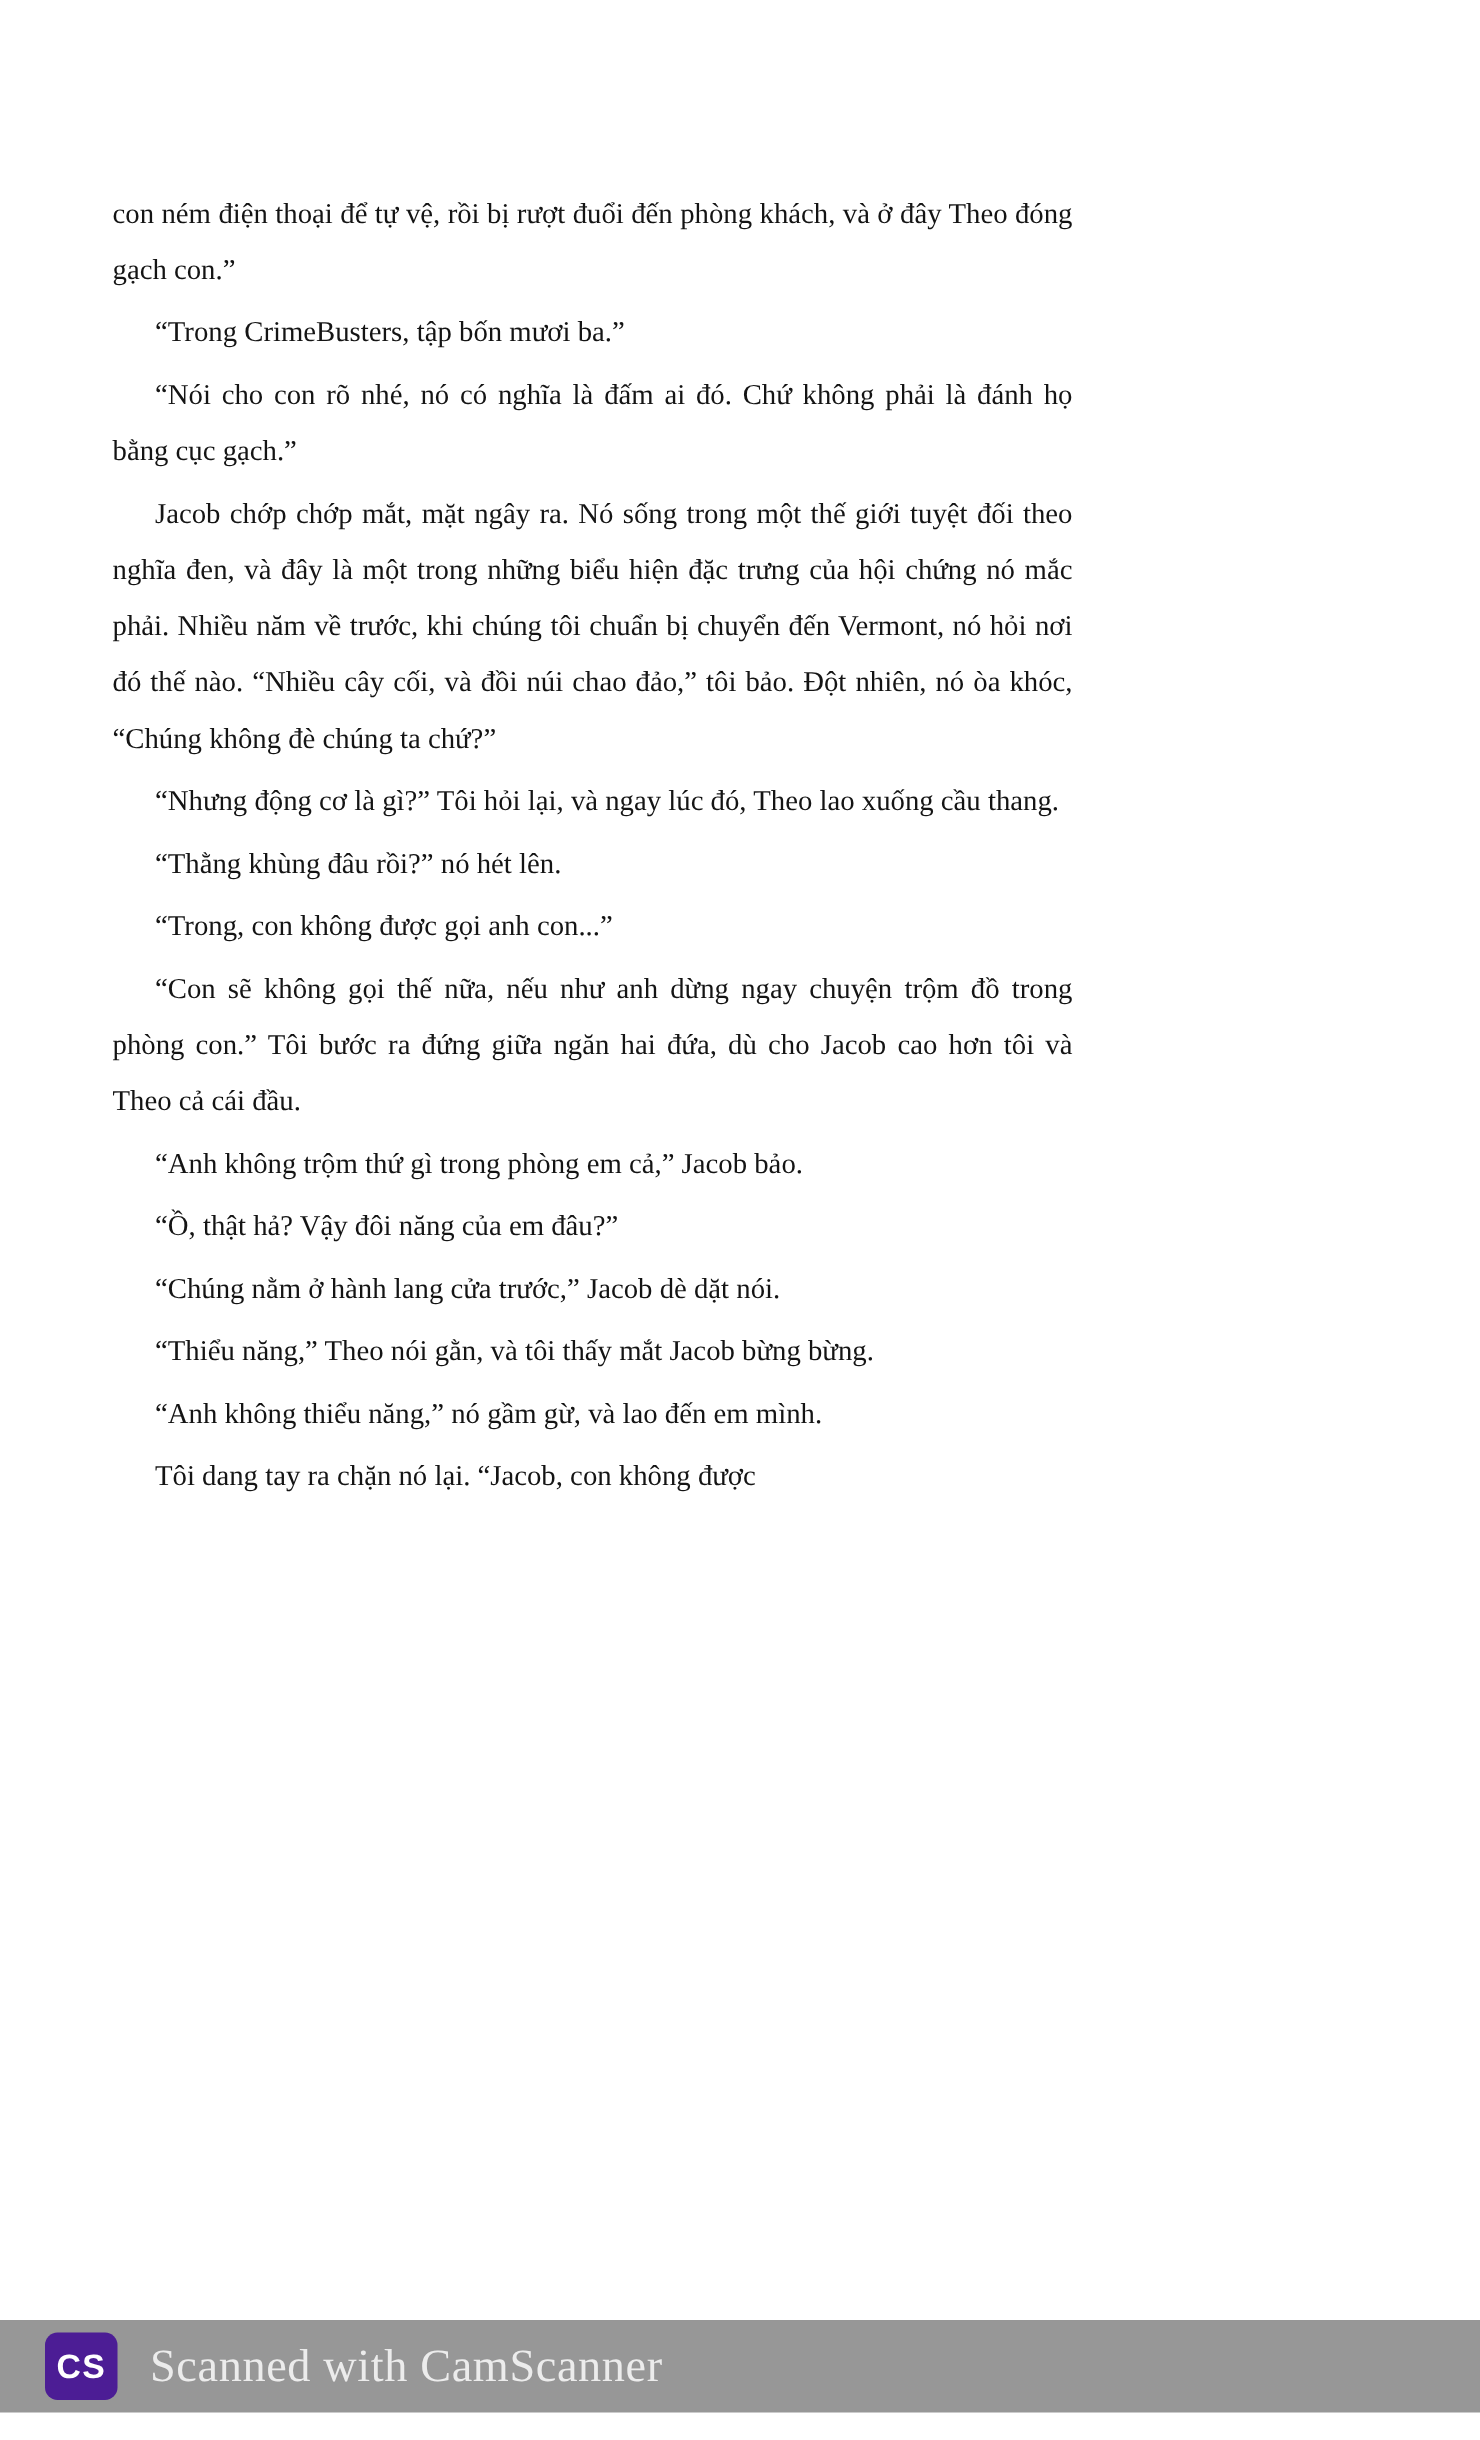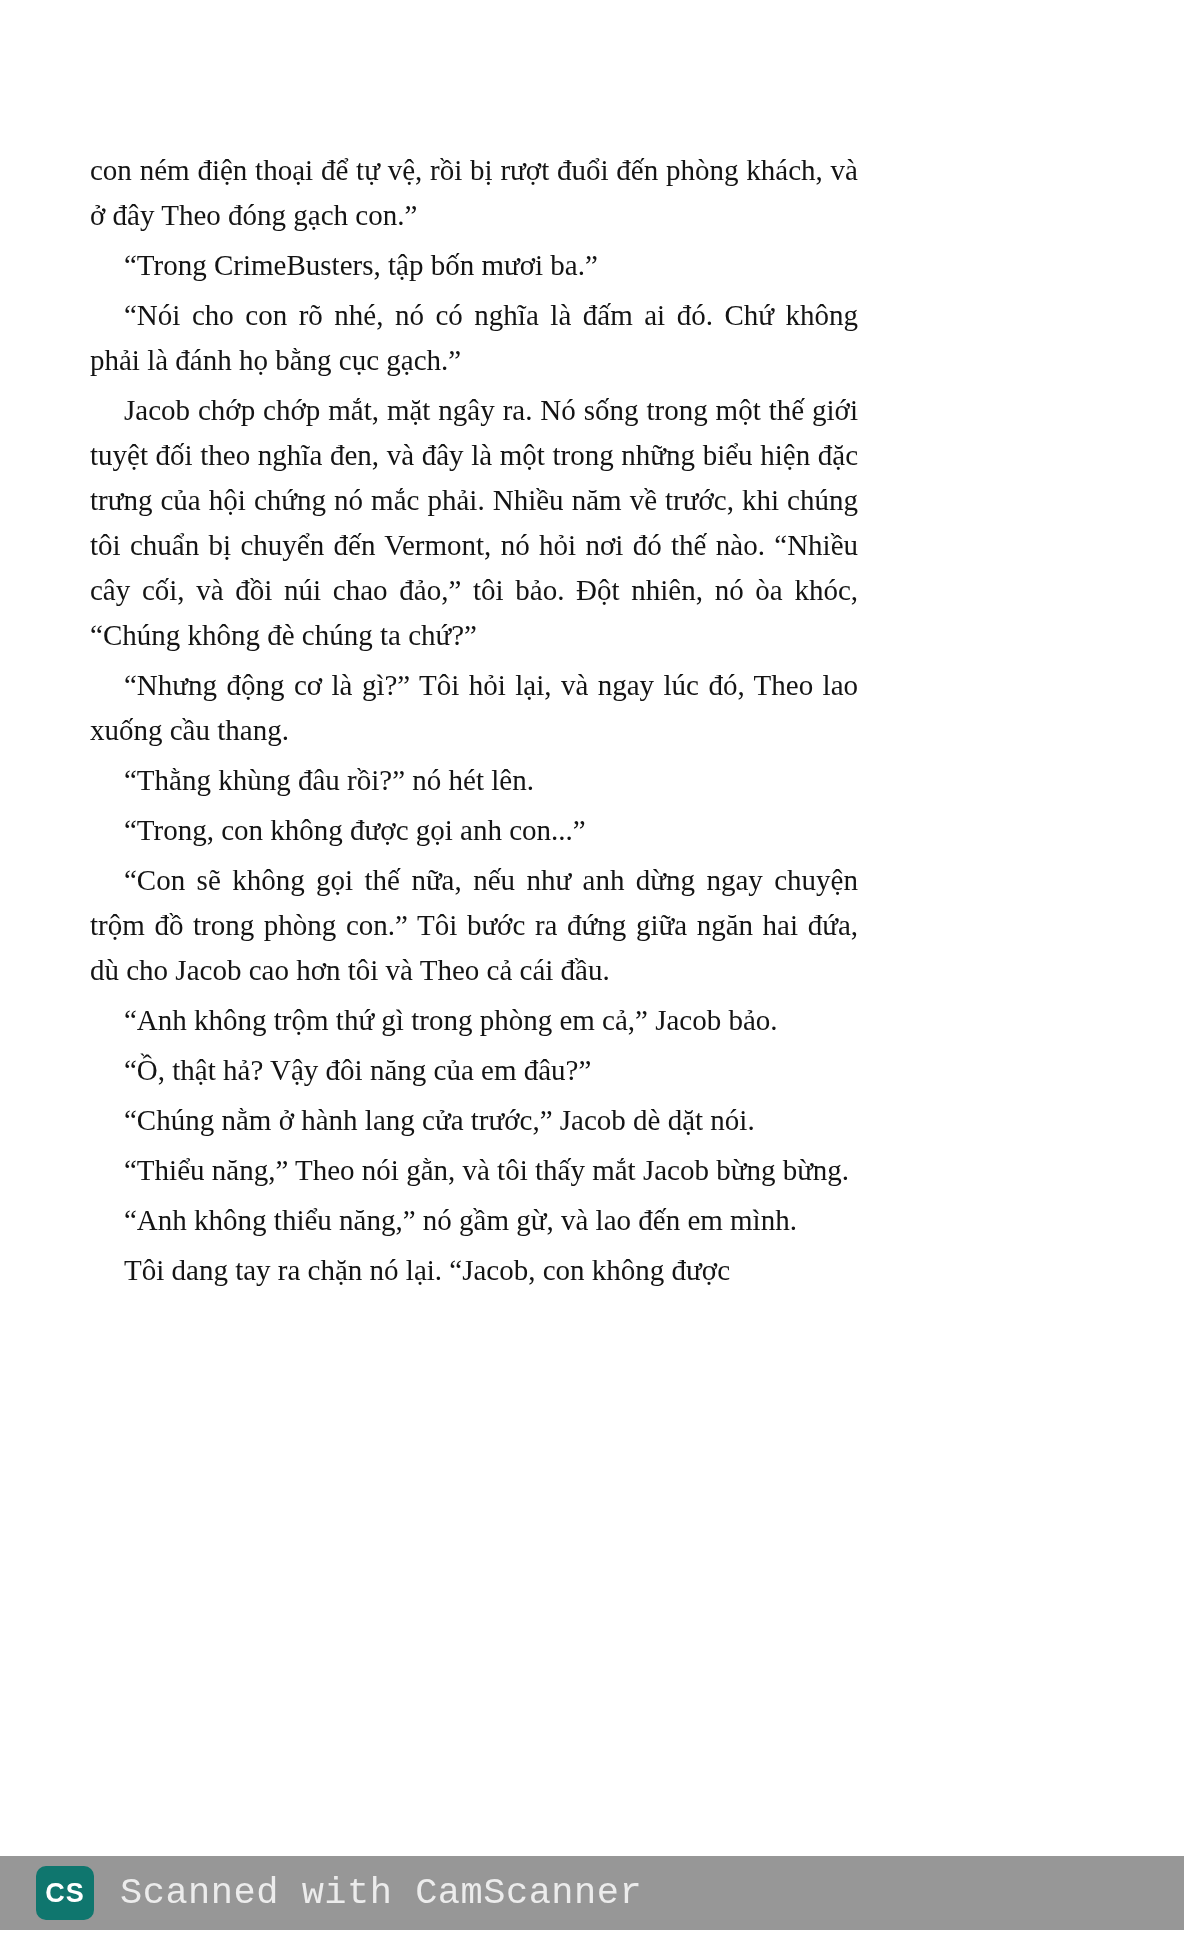--- a/index.html
+++ b/index.html
@@ -43,21 +43,21 @@
     font-weight: 700;
     font-size: 25px;
     letter-spacing: 6px;
     color: #111111;
   }
   .body-text {
     position: absolute;
     top: 148px;
     left: 90px;
     width: 768px;
-    font-size: 29px;
+    font-size: 23px;
     line-height: 45px;
     text-align: justify;
     color: #141414;
   }
   .body-text p {
     margin: 0 0 5px 0;
     padding: 0;
   }
   .body-text p.indent {
     text-indent: 34px;
@@ -71,36 +71,36 @@
     width: 1184px;
     height: 74px;
     background: #979797;
     display: flex;
     align-items: center;
   }
   .cs-logo {
     width: 58px;
     height: 54px;
     margin-left: 36px;
-    background: #0f766e;
+    background: #4c1d95;
     border-radius: 10px;
     display: flex;
     align-items: center;
     justify-content: center;
     color: #ffffff;
     font-family: "Liberation Sans", "DejaVu Sans", sans-serif;
     font-weight: 700;
     font-size: 27px;
     letter-spacing: 1px;
     flex: 0 0 auto;
   }
   .footer-text {
     margin-left: 26px;
     color: #ececec;
-    font-family: Liberation Mono, monospace;
+    font-family: Liberation Serif, serif;
     font-size: 37px;
     font-weight: 400;
     letter-spacing: 0.5px;
   }
 </style>
 </head>
 <body>
 
 <div class="page">
 

